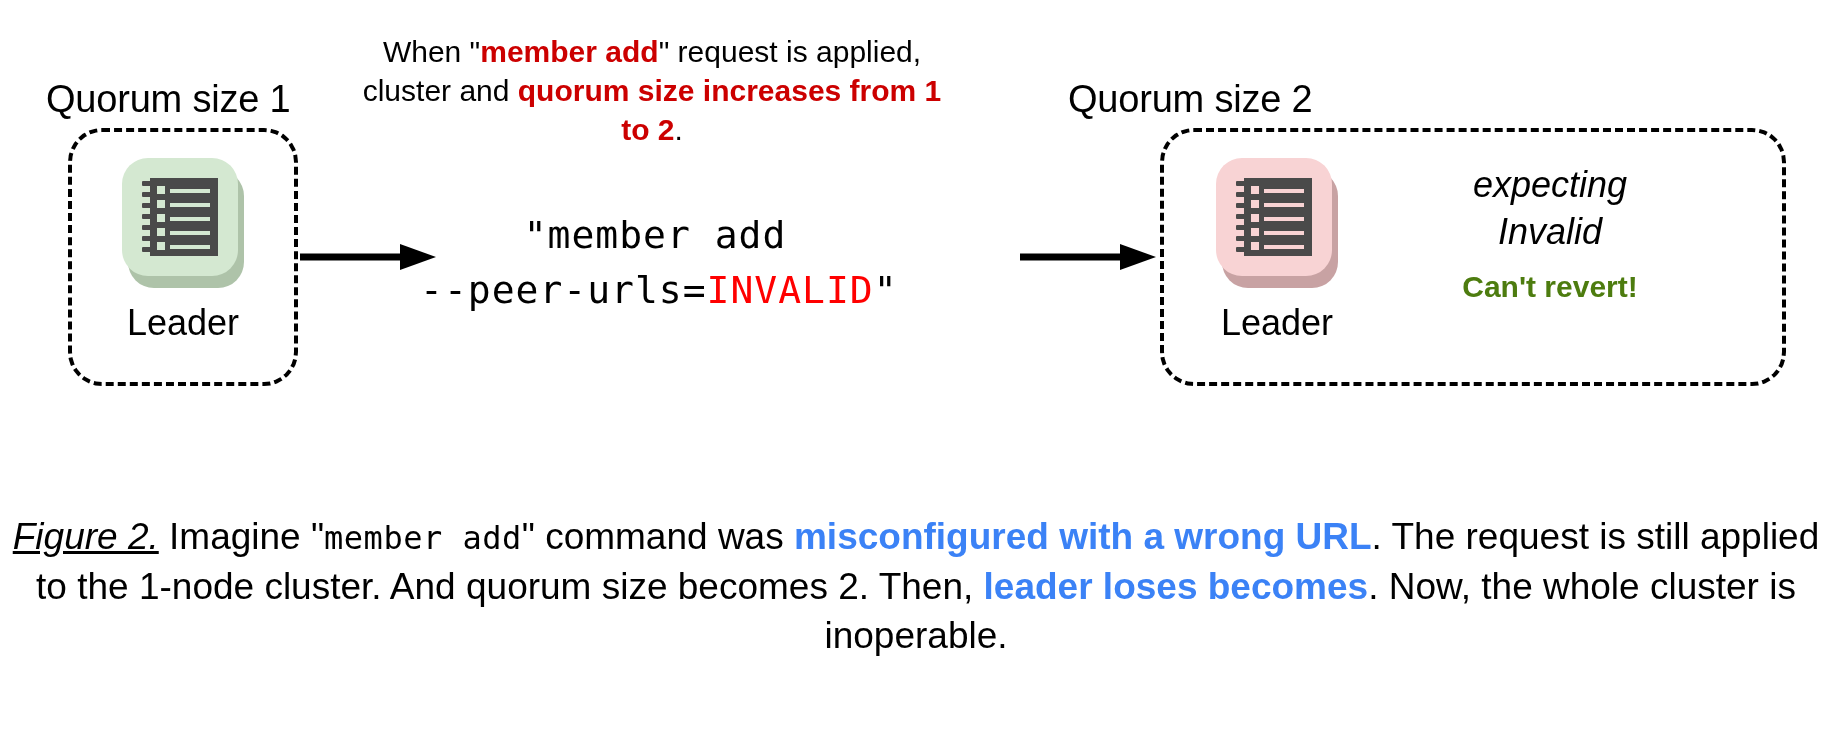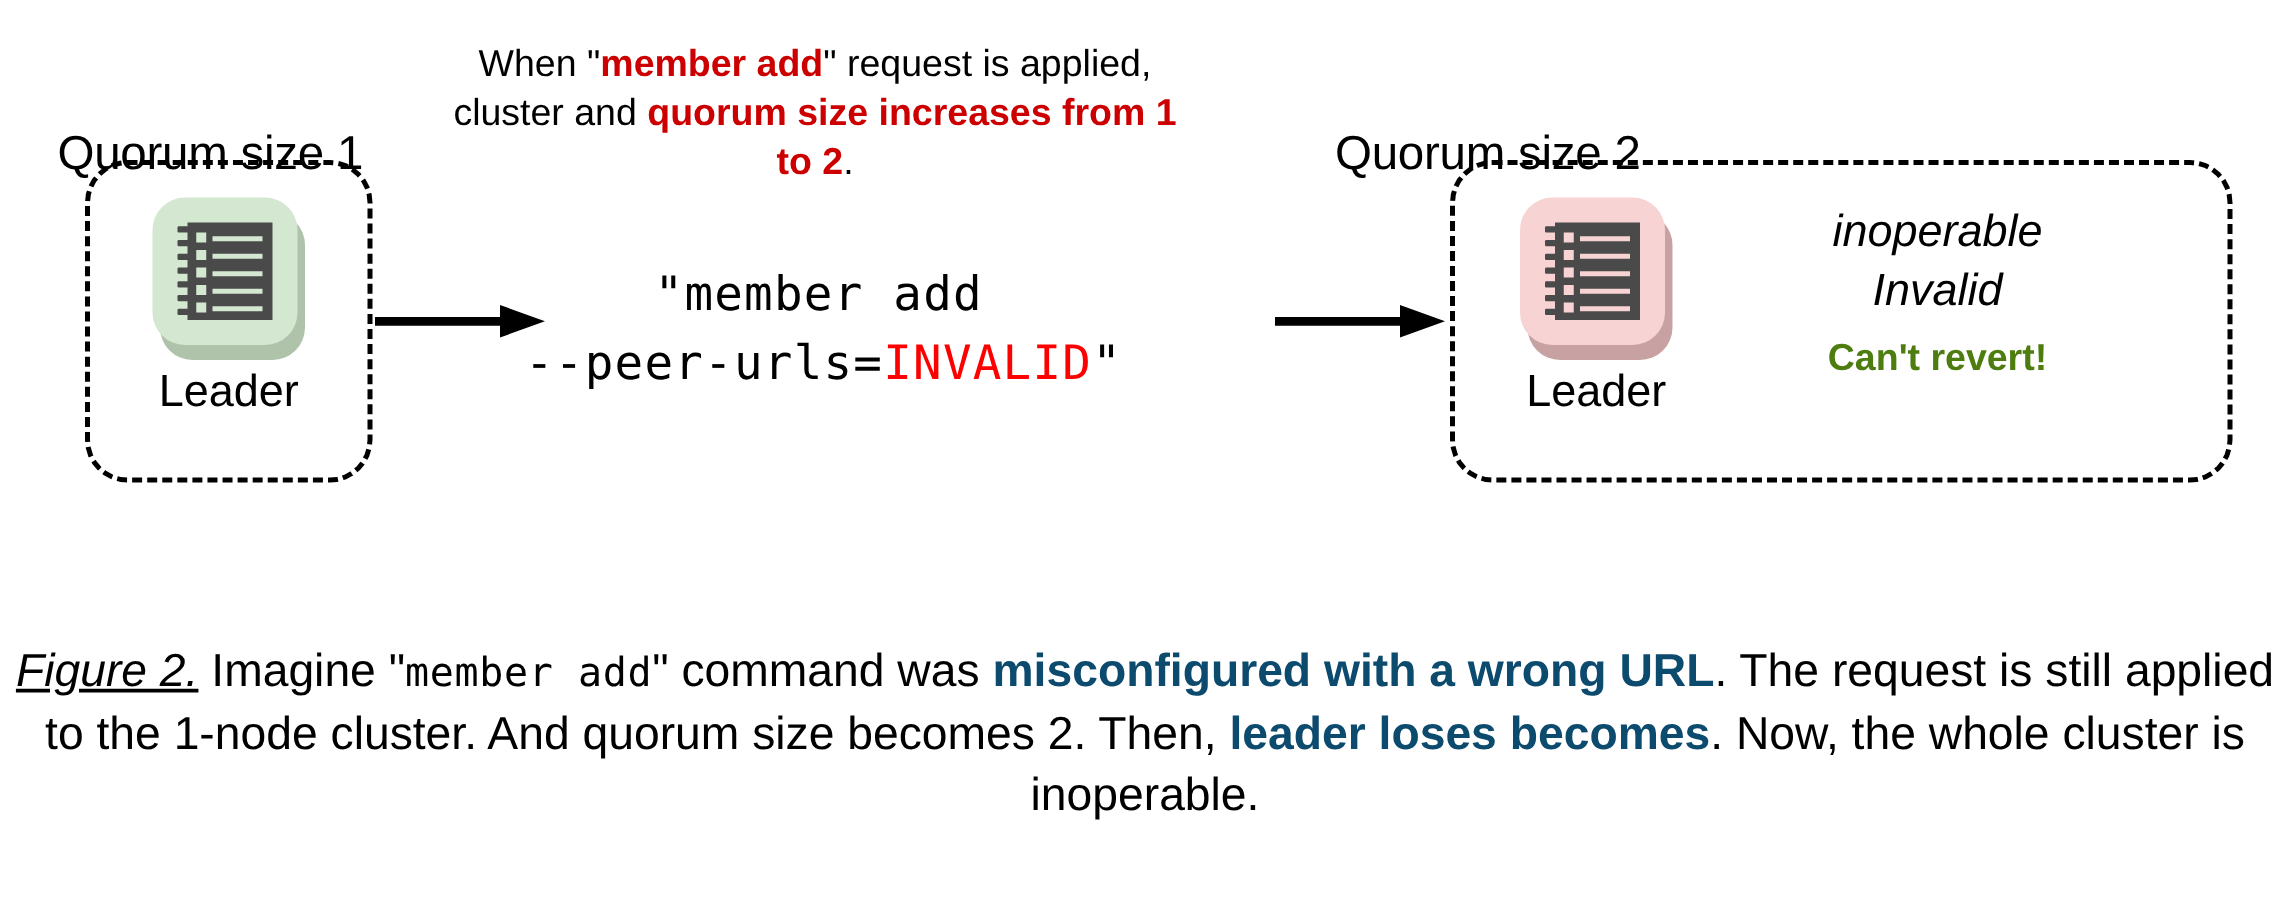--- a/index.html
+++ b/index.html
@@ -22,21 +22,20 @@
   }
 
   
   .cluster-title {
     position: absolute;
     font-size: 38px;
     font-weight: 400;
     letter-spacing: -0.2px;
     white-space: nowrap;
     color: #000;
-    margin-top: 24px;
   }
   #title-left  { left: 46px;  top: 78px; }
   #title-right { left: 1068px; top: 78px; }
 
   
   .cluster-box {
     position: absolute;
     border: 4px dashed #000000;
     border-radius: 34px;
     box-sizing: border-box;
@@ -86,21 +85,21 @@
     position: absolute;
     left: 0;
     top: 0;
     width: 116px;
     height: 118px;
   }
 
   .node-label {
     font-size: 36px;
     font-weight: 400;
-    margin-top: 4px;
+    margin-top: 14px;
     color: #000;
     white-space: nowrap;
   }
 
   
   .arrow {
     position: absolute;
     height: 34px;
   }
   #arrow-left  { left: 300px;  top: 240px; width: 136px; }
@@ -173,21 +172,21 @@
     line-height: 1.34;
     color: #000;
     font-stretch: condensed;
   }
   #caption .fig-label { font-style: italic; text-decoration: underline; }
   #caption .mono {
     font-family: "DejaVu Sans Mono", "Liberation Mono", monospace;
     font-size: 32px;
     letter-spacing: 0.5px;
   }
-  #caption .hl { color: #0c4a6e; font-weight: bold; }
+  #caption .hl { color: #3b82f6; font-weight: bold; }
 </style>
 </head>
 <body>
 
 <div class="stage">
 
   <div class="cluster-title" id="title-left">Quorum size 1</div>
 
   <div class="cluster-box" id="box-left"></div>
 
@@ -272,21 +271,21 @@
           <rect x="48" y="73" width="40" height="4"></rect>
           <rect x="35" y="84" width="8" height="8"></rect>
           <rect x="48" y="87" width="40" height="4"></rect>
         </g>
       </svg>
     </div>
     <div class="node-label">Leader</div>
   </div>
 
   <div id="right-note">
-    <div class="line">inoperable</div>
+    <div class="line">expecting</div>
     <div class="line">Invalid</div>
     <div class="warn">Can't revert!</div>
   </div>
 
   <div id="caption">
     <span class="fig-label">Figure 2.</span><span> Imagine "</span><span class="mono">member add</span><span>" command was </span><span class="hl">misconfigured with a wrong URL</span><span>. The request is still applied to the 1-node cluster. And quorum size becomes 2. Then, </span><span class="hl">leader loses becomes</span><span>. Now, the whole cluster is inoperable.</span>
   </div>
 
 </div>
 

